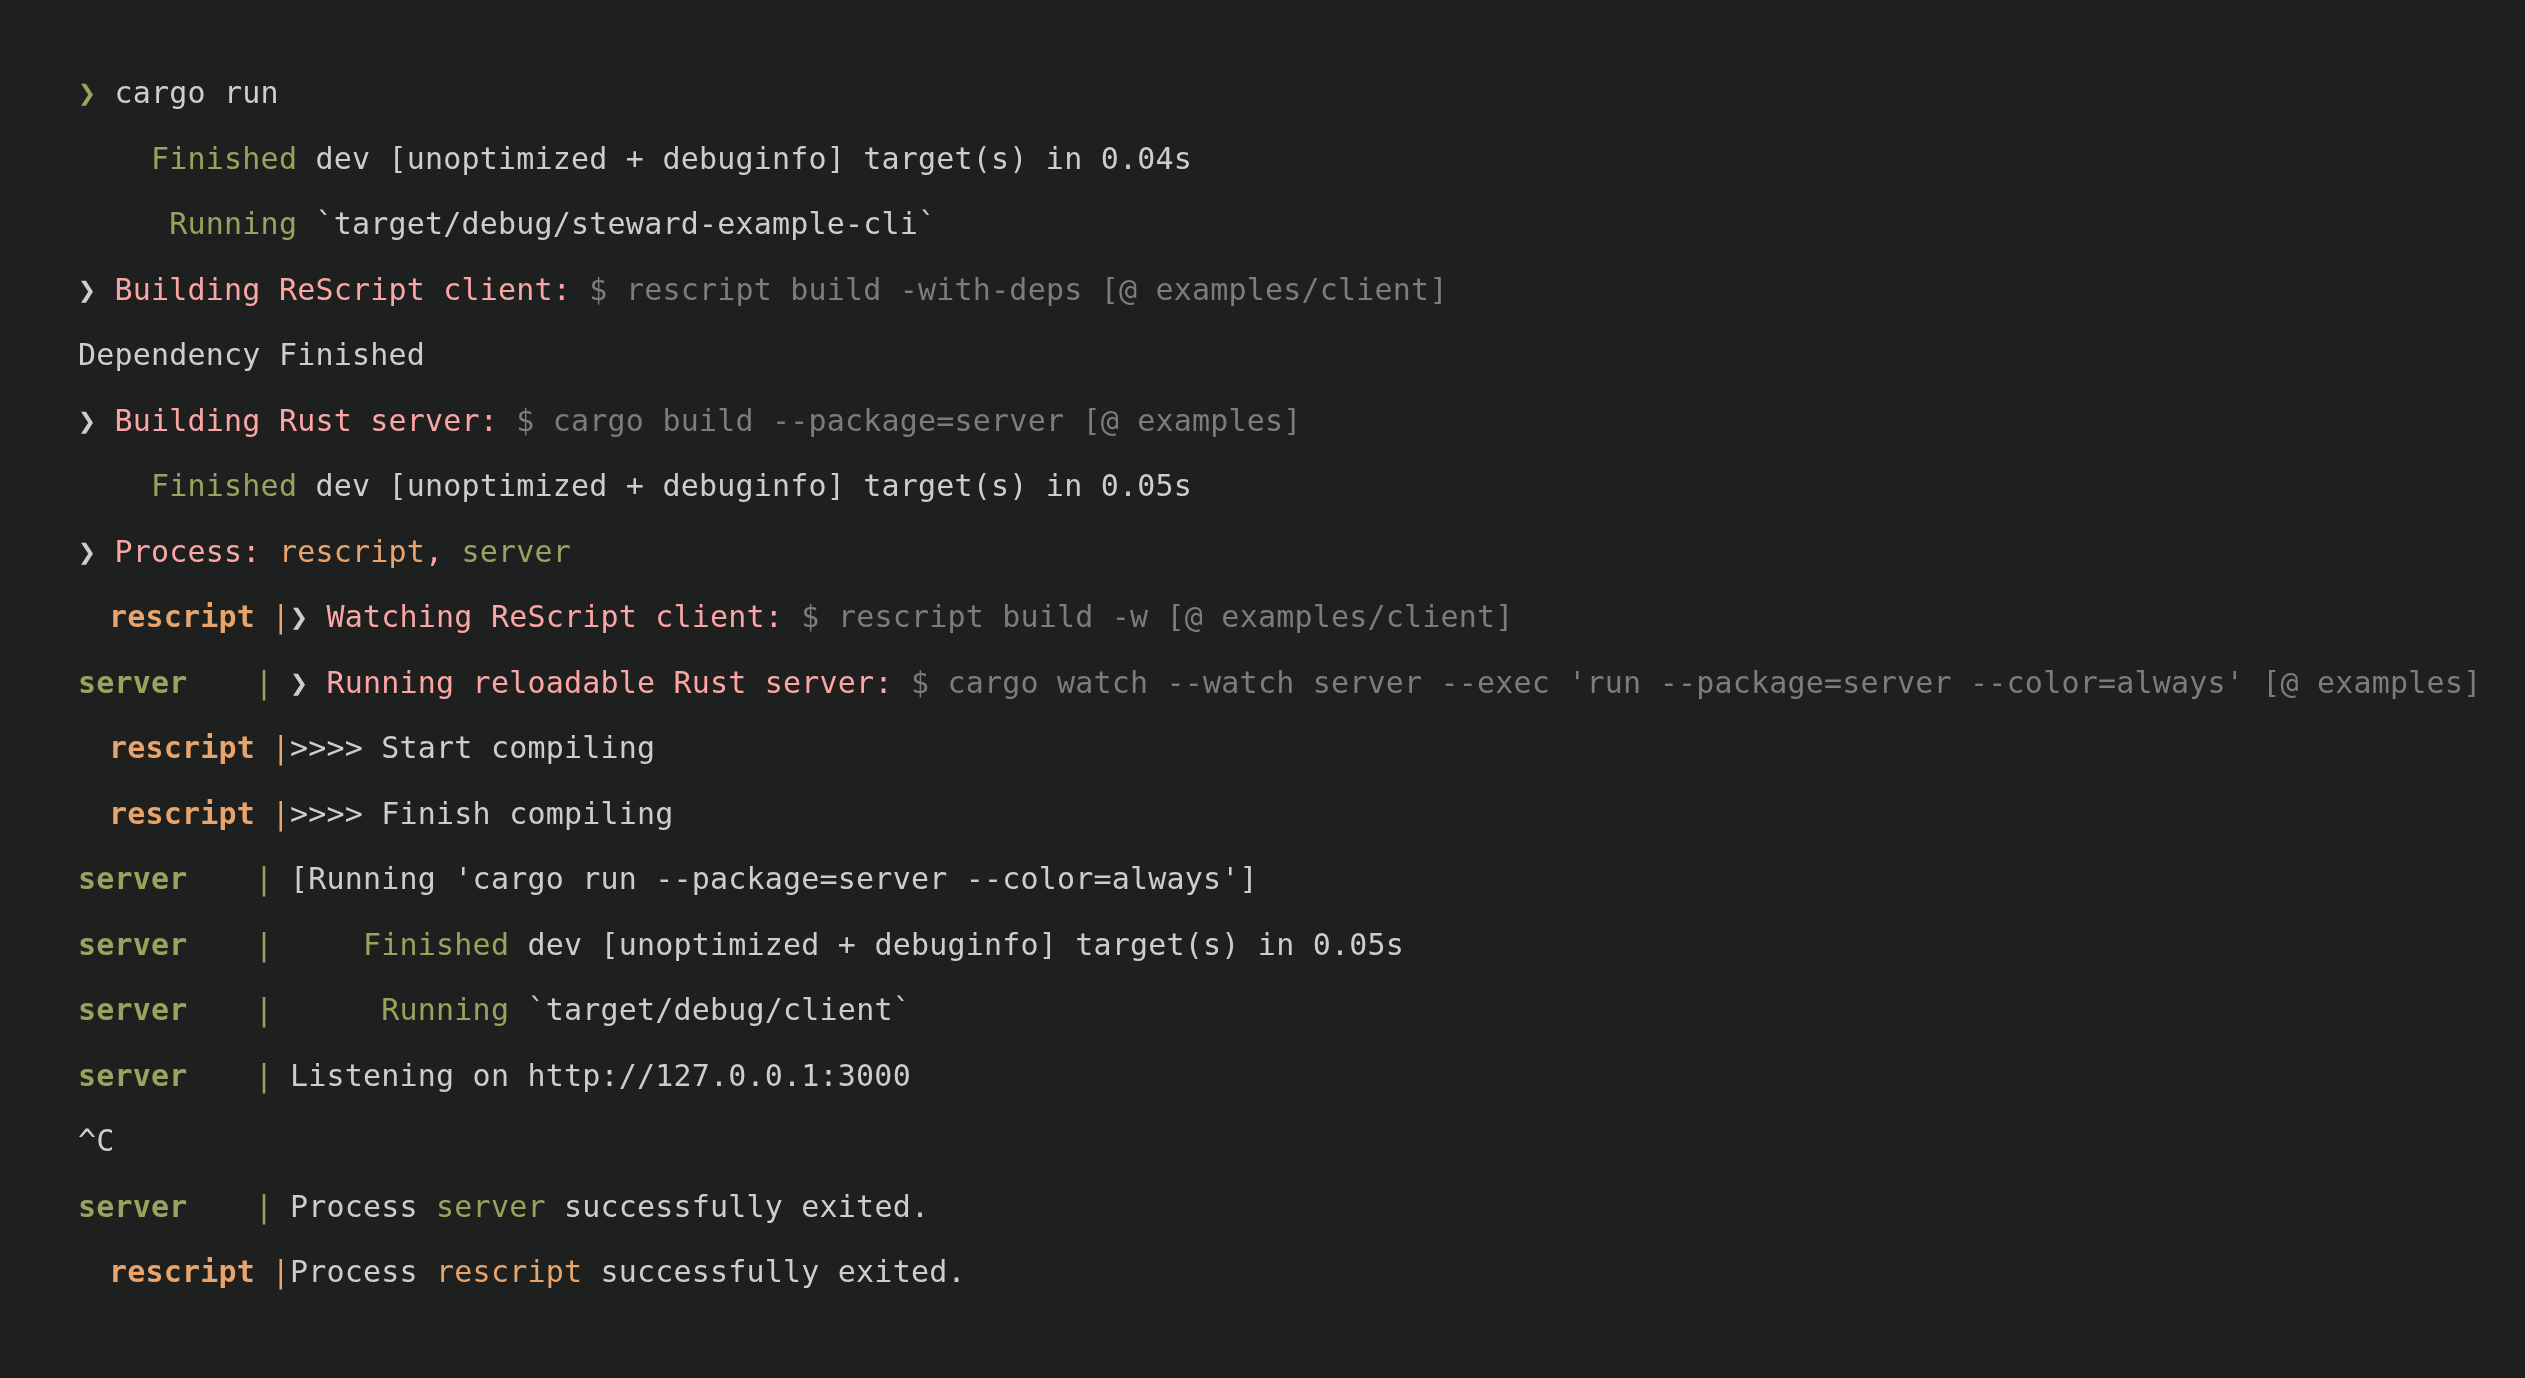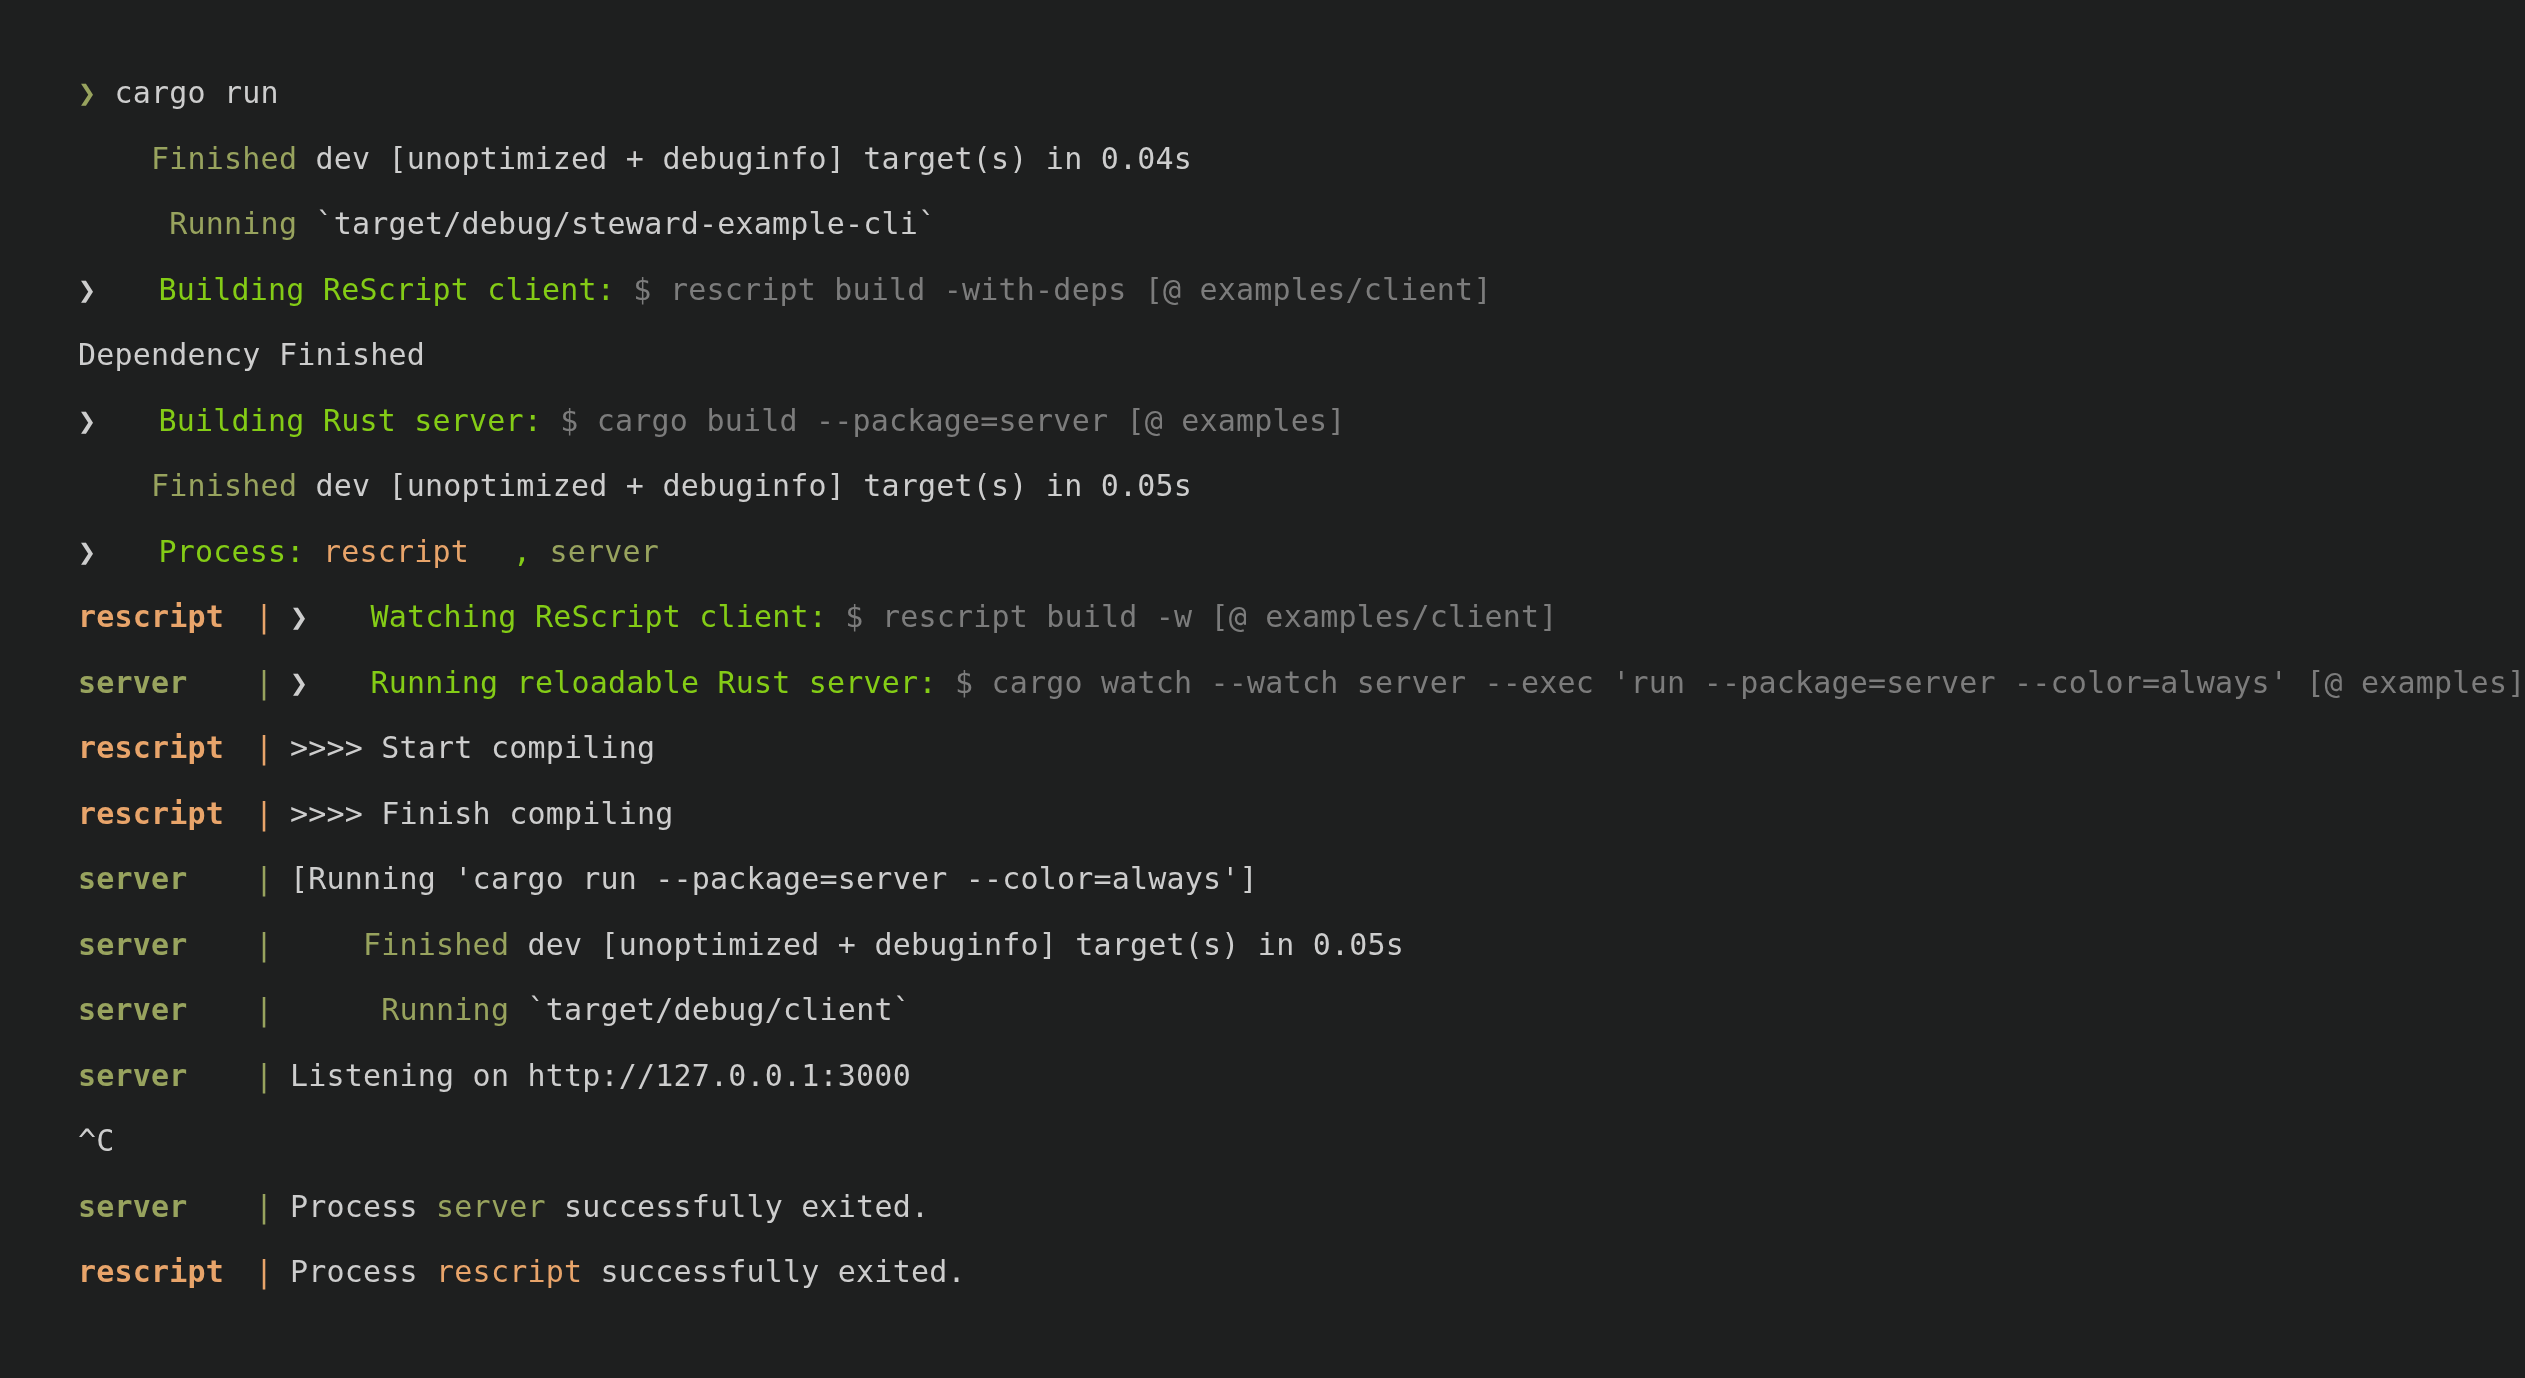--- a/index.html
+++ b/index.html
@@ -30,26 +30,26 @@
   }
   .prefix {
     display: inline-block;
     width: 177px;
     font-weight: bold;
   }
   .pipe {
     display: inline-block;
     width: 35px;
   }
-  .c-rescript { color: #e8a46a; }
+  .c-rescript { color: #e8a46a; text-align: right; }
   .c-server   { color: #98a35e; }
   .c-green    { color: #98a35e; }
   .c-dim      { color: #7c7c7c; }
   .c-text     { color: #cdcdcd; }
-  .c-white    { color: #84cc16; margin-left: 44px; }
+  .c-white    { color: #fca5a5; }
   .bold       { font-weight: normal; }
   .chev-green { color: #98a35e; }
   .chev-grey  { color: #cdcdcd; }
 </style>
 </head>
 <body>
 
 <div id="terminal">
 
   <div class="line"><span class="chev-green">❯</span><span class="c-text"> </span><span class="c-text">cargo run</span></div>

